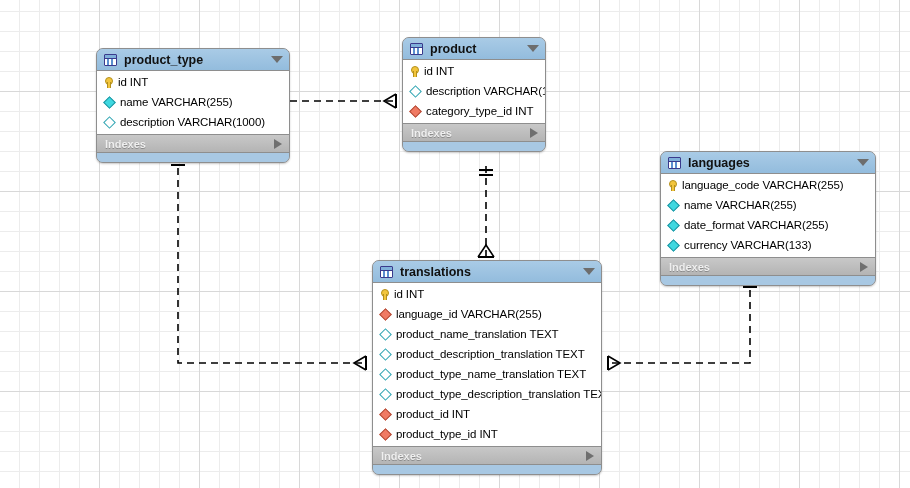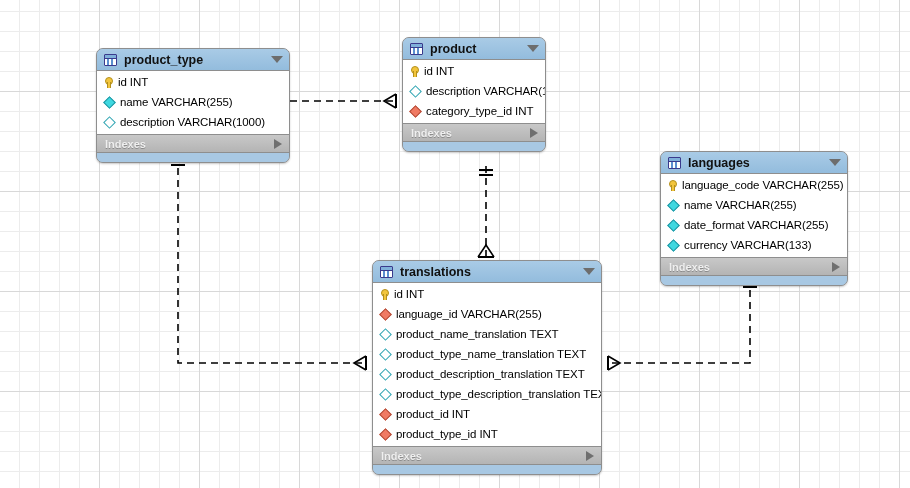--- a/index.html
+++ b/index.html
@@ -237,21 +237,21 @@
         <span class="col-name">category_type_id INT</span>
       </div>
     </div>
     <div class="idx-bar">
       <span class="idx-label">Indexes</span>
       <span class="idx-arrow"></span>
     </div>
     <div class="tbl-footer"></div>
   </div>
 
-  <div class="table-node" style="left:660px; top:151px; width:188px;">
+  <div class="table-node" style="left:660px; top:151px; width:216px;">
     <div class="tbl-header">
       <span class="tbl-icon"></span>
       <span class="tbl-title">languages</span>
       <span class="collapse-arrow"></span>
     </div>
     <div class="cols">
       <div class="col-row">
         <span class="ico pk"></span>
         <span class="col-name">language_code VARCHAR(255)</span>
       </div>
@@ -289,25 +289,25 @@
       <div class="col-row">
         <span class="ico dia fk"></span>
         <span class="col-name">language_id VARCHAR(255)</span>
       </div>
       <div class="col-row">
         <span class="ico dia hollow"></span>
         <span class="col-name">product_name_translation TEXT</span>
       </div>
       <div class="col-row">
         <span class="ico dia hollow"></span>
+        <span class="col-name">product_description_translation TEXT</span>
+      </div>
+      <div class="col-row">
+        <span class="ico dia hollow"></span>
         <span class="col-name">product_type_name_translation TEXT</span>
-      </div>
-      <div class="col-row">
-        <span class="ico dia hollow"></span>
-        <span class="col-name">product_description_translation TEXT</span>
       </div>
       <div class="col-row">
         <span class="ico dia hollow"></span>
         <span class="col-name">product_type_description_translation TEXT</span>
       </div>
       <div class="col-row">
         <span class="ico dia fk"></span>
         <span class="col-name">product_id INT</span>
       </div>
       <div class="col-row">

